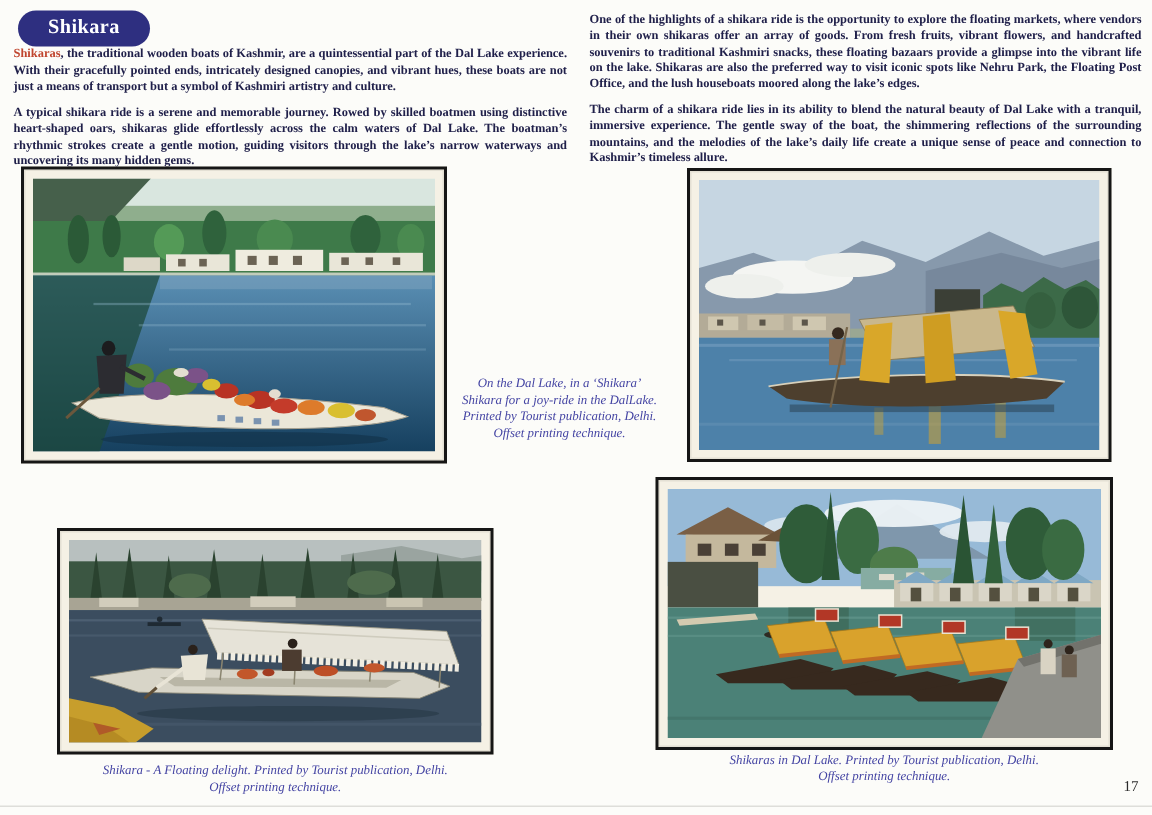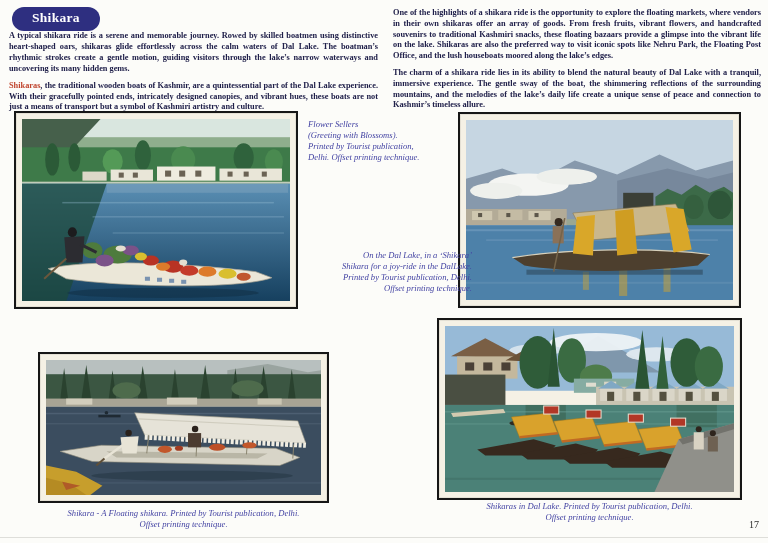--- a/index.html
+++ b/index.html
@@ -26,38 +26,38 @@
   .photo-frame svg{display:block;width:100%;height:100%;}
   #photo1{left:14px;top:111px;width:284px;height:198px;}
   #photo2{left:458px;top:112px;width:283px;height:196px;}
   #photo3{left:38px;top:352px;width:291px;height:151px;}
   #photo4{left:437px;top:318px;width:305px;height:182px;}
   .caption{
     position:absolute;color:#4444a3;font-style:italic;
     font-size:8.6px;line-height:11px;white-space:pre-line;
   }
   #cap-flower{left:308px;top:119px;width:155px;text-align:left;}
-  #cap-dal{left:300px;top:250px;width:172px;text-align:right;}
+  #cap-dal{left:287px;top:250px;width:172px;text-align:center;}
   #cap-photo3{left:30px;top:508px;width:307px;text-align:center;}
   #cap-photo4{left:437px;top:501px;width:305px;text-align:center;}
   .page-number{position:absolute;right:9px;top:519px;font-weight:normal;font-size:10px;color:#2c2c2c;}
   .scan-edge{position:absolute;left:0;right:0;top:537px;height:1px;background:#dededa;}
 </style>
 </head>
 <body>
 
 <div class="page">
 
   <div class="title-pill">
     <span>Shikara</span>
   </div>
 
   <div class="body-col left-col">
+    <p><span class="lead-word">Shikaras</span><span>, the traditional wooden boats of Kashmir, are a quintessential part of the Dal Lake experience. With their gracefully pointed ends, intricately designed canopies, and vibrant hues, these boats are not just a means of transport but a symbol of Kashmiri artistry and culture.</span></p>
     <p>A typical shikara ride is a serene and memorable journey. Rowed by skilled boatmen using distinctive heart-shaped oars, shikaras glide effortlessly across the calm waters of Dal Lake. The boatman’s rhythmic strokes create a gentle motion, guiding visitors through the lake’s narrow waterways and uncovering its many hidden gems.</p>
-    <p><span class="lead-word">Shikaras</span><span>, the traditional wooden boats of Kashmir, are a quintessential part of the Dal Lake experience. With their gracefully pointed ends, intricately designed canopies, and vibrant hues, these boats are not just a means of transport but a symbol of Kashmiri artistry and culture.</span></p>
   </div>
 
   <div class="body-col right-col">
     <p>One of the highlights of a shikara ride is the opportunity to explore the floating markets, where vendors in their own shikaras offer an array of goods. From fresh fruits, vibrant flowers, and handcrafted souvenirs to traditional Kashmiri snacks, these floating bazaars provide a glimpse into the vibrant life on the lake. Shikaras are also the preferred way to visit iconic spots like Nehru Park, the Floating Post Office, and the lush houseboats moored along the lake’s edges.</p>
     <p>The charm of a shikara ride lies in its ability to blend the natural beauty of Dal Lake with a tranquil, immersive experience. The gentle sway of the boat, the shimmering reflections of the surrounding mountains, and the melodies of the lake’s daily life create a unique sense of peace and connection to Kashmir’s timeless allure.</p>
   </div>
 
   <div class="photo-frame" id="photo1">
     <svg viewBox="0 0 266 180" preserveAspectRatio="none">
       <defs>
@@ -291,29 +291,25 @@
       </g>
       <polygon points="232,112 287,96 287,164 208,164" fill="#90908a"></polygon>
       <polygon points="232,112 287,96 287,102 236,117" fill="#72726c"></polygon>
       <circle cx="252" cy="102" r="3" fill="#2e241c"></circle>
       <rect x="247" y="105" width="10" height="17" fill="#d9d3c3"></rect>
       <circle cx="266" cy="106" r="3" fill="#2e241c"></circle>
       <rect x="261" y="109" width="10" height="15" fill="#6e6152"></rect>
     </svg>
   </div>
 
-  <div class="caption" id="cap-flower">Flower Sellers
-(Greeting with Blossoms).
-Printed by Tourist publication,
-Delhi. Offset printing technique.</div>
   <div class="caption" id="cap-dal">On the Dal Lake, in a ‘Shikara’
 Shikara for a joy-ride in the DalLake.
 Printed by Tourist publication, Delhi.
 Offset printing technique.</div>
-  <div class="caption" id="cap-photo3">Shikara - A Floating shikara. Printed by Tourist publication, Delhi.
+  <div class="caption" id="cap-photo3">Shikara - A Floating delight. Printed by Tourist publication, Delhi.
 Offset printing technique.</div>
   <div class="caption" id="cap-photo4">Shikaras in Dal Lake. Printed by Tourist publication, Delhi.
 Offset printing technique.</div>
 
   <div class="page-number">17</div>
   <div class="scan-edge"></div>
 
 </div>
 
 </body></html>

